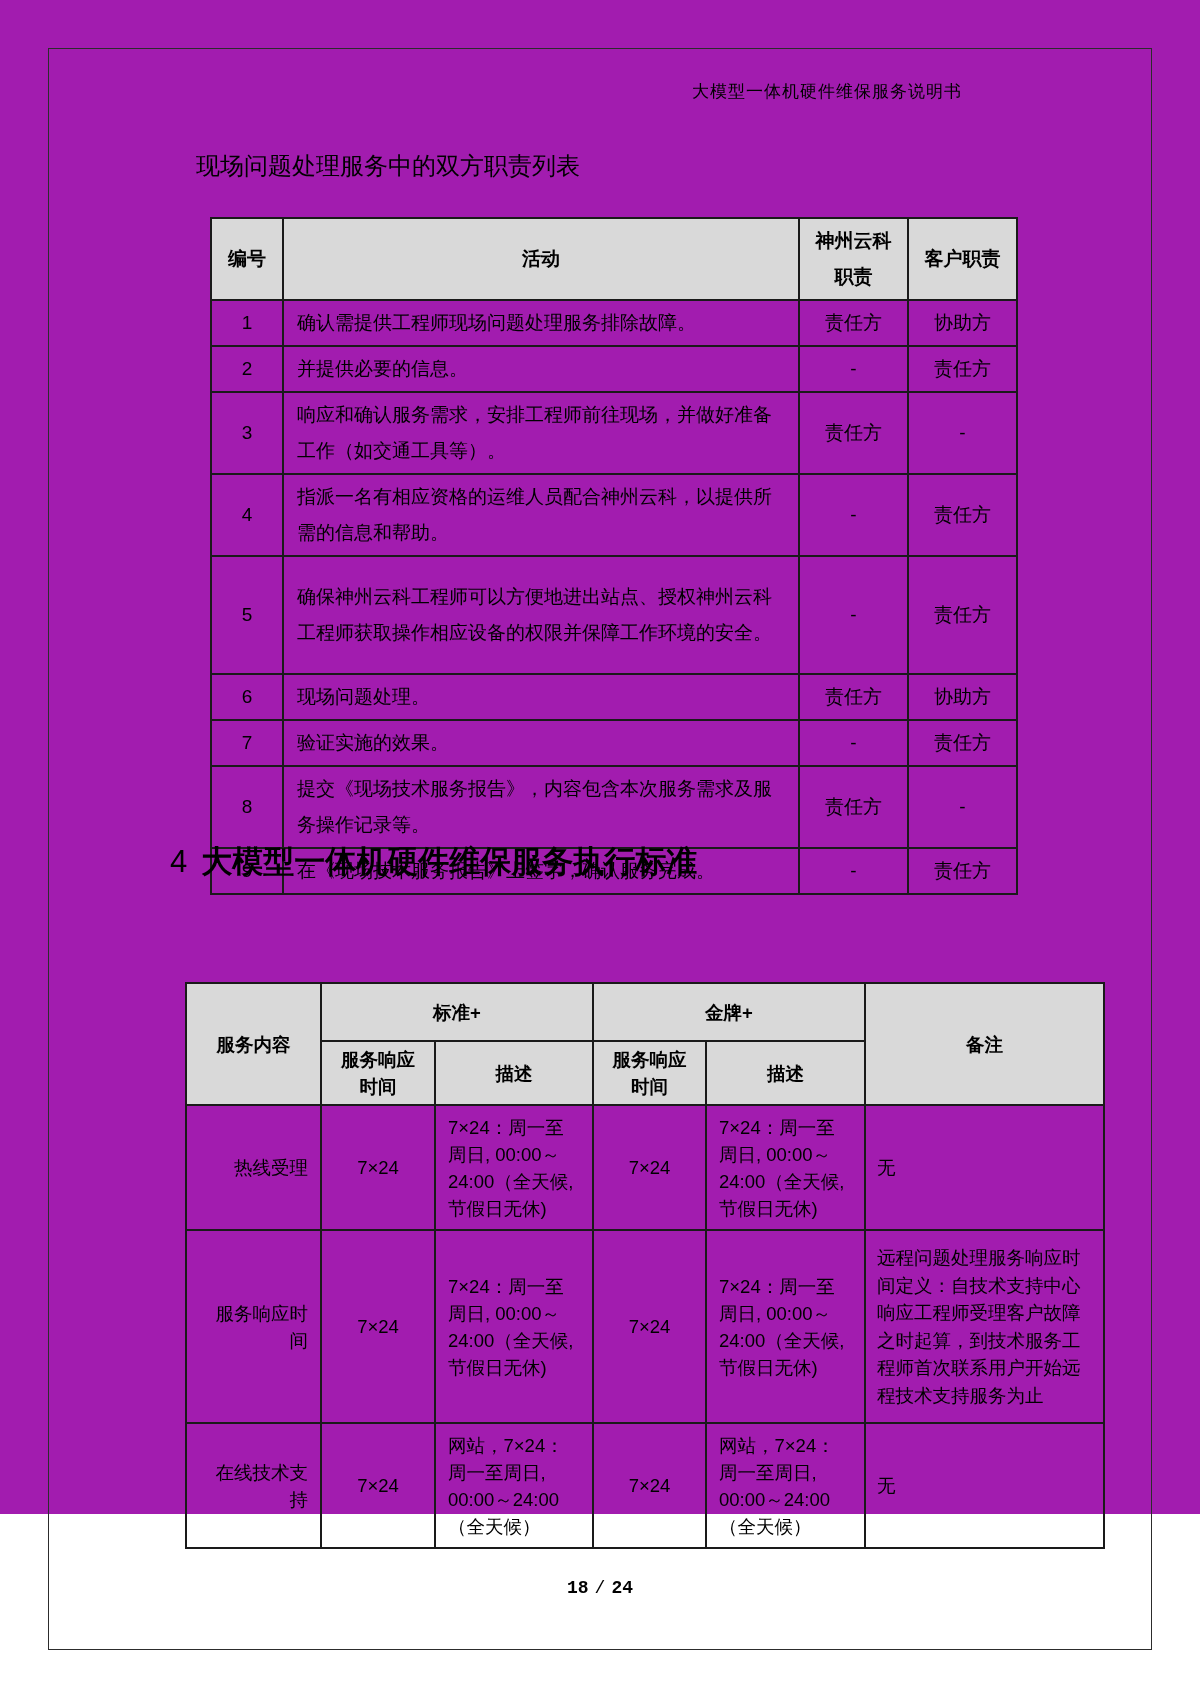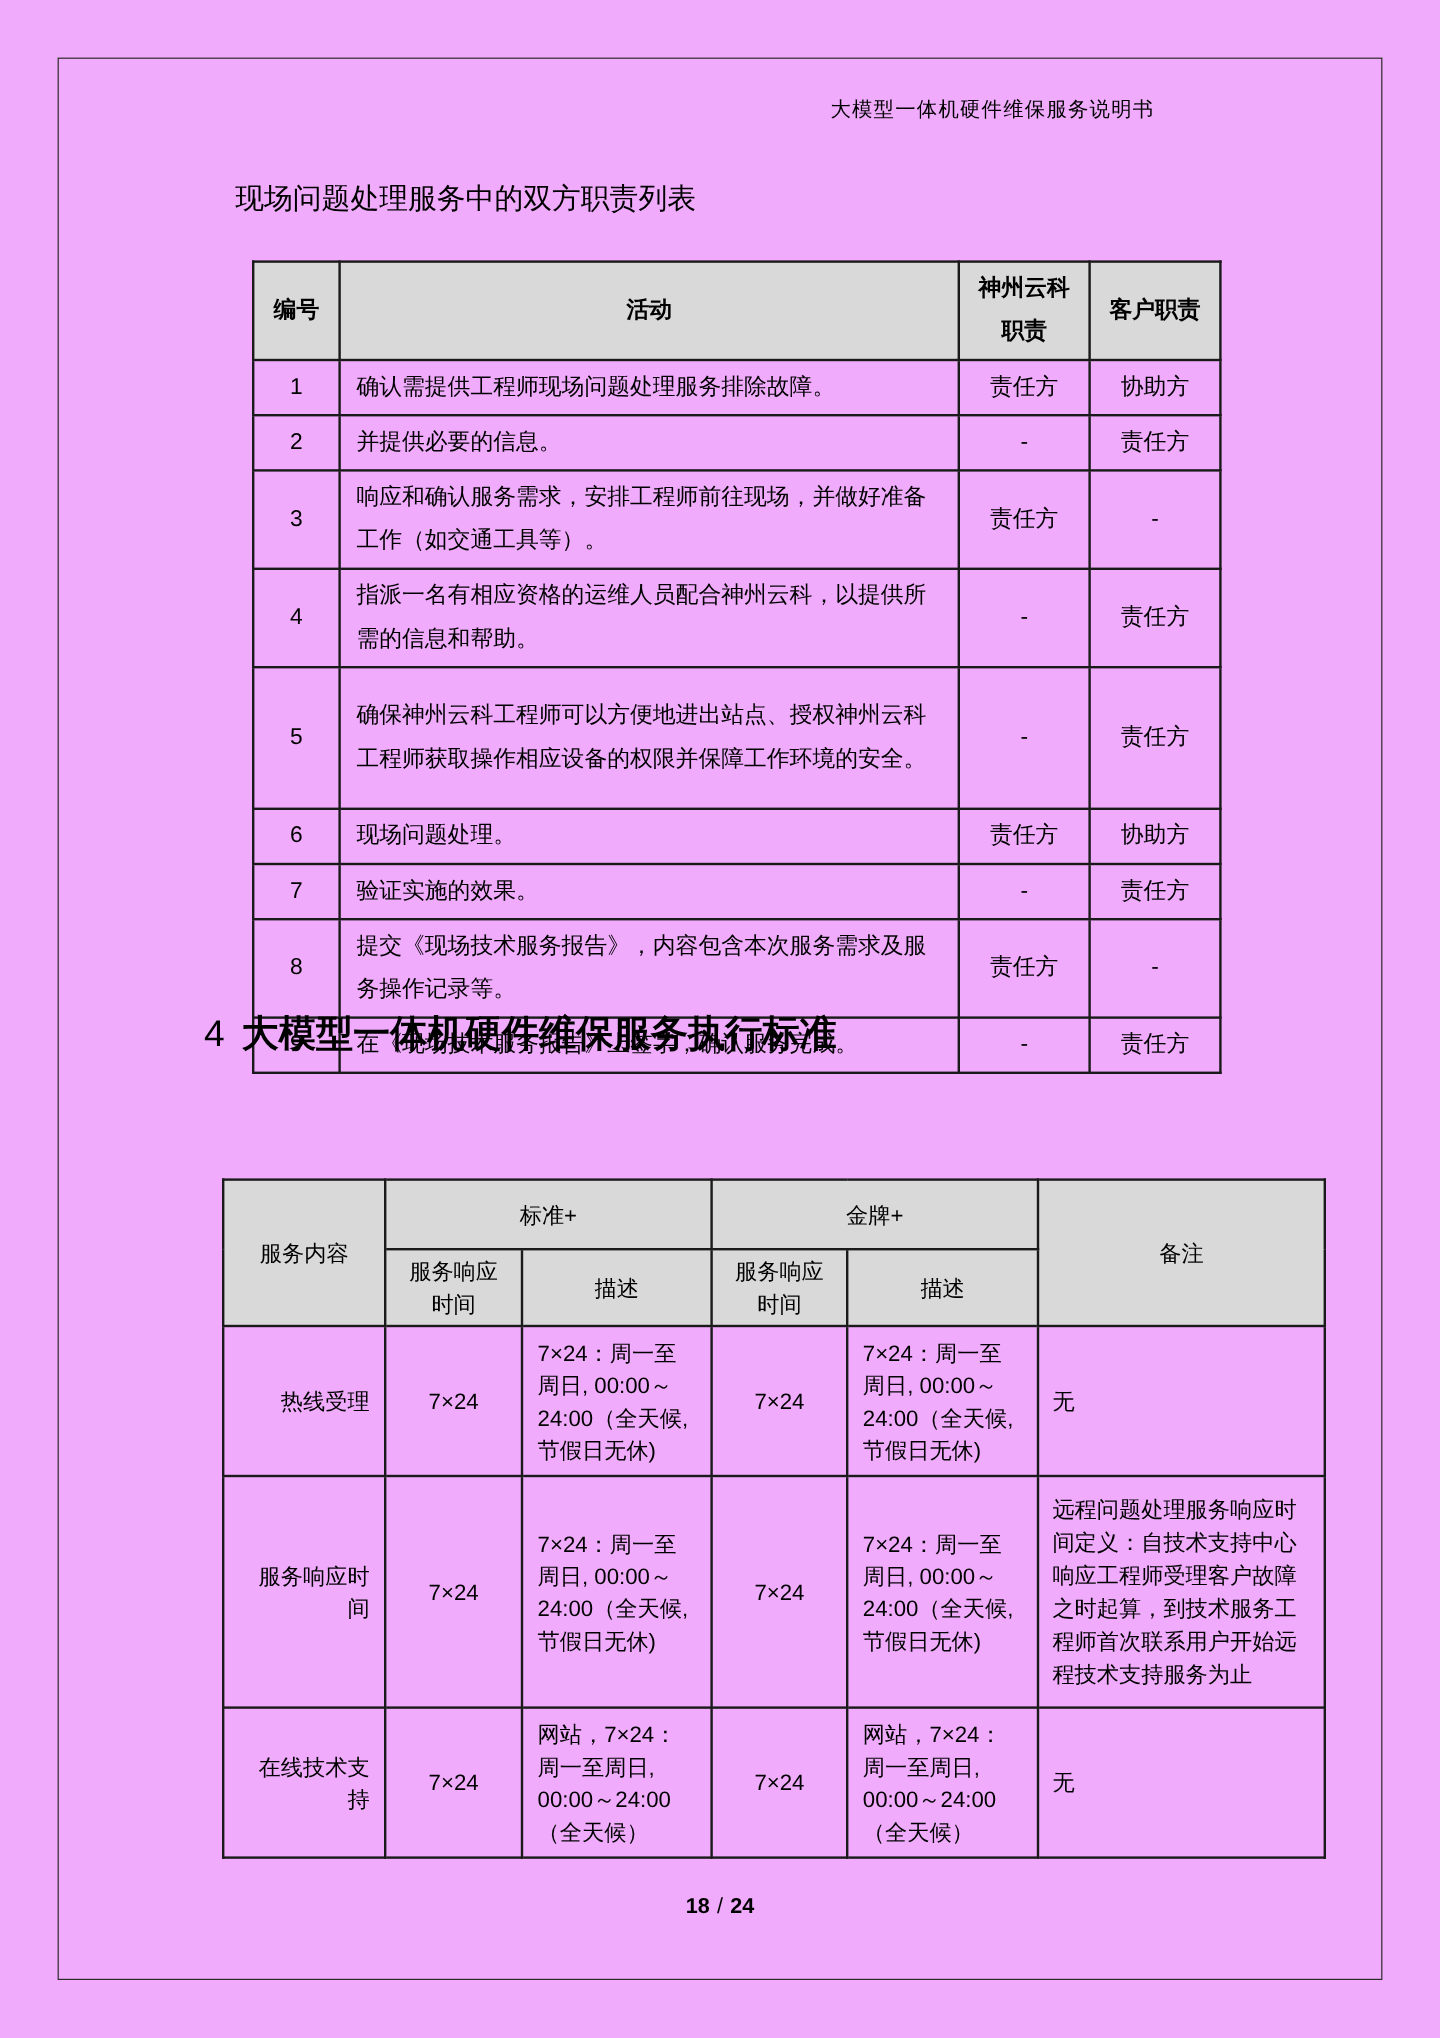--- a/index.html
+++ b/index.html
@@ -4,21 +4,21 @@
 <style>
   * { margin: 0; padding: 0; box-sizing: border-box; }
   html, body { background: #ffffff; }
   body {
     width: 1200px; height: 1698px;
     font-family: "Liberation Sans", "DejaVu Sans", sans-serif;
     color: #000000;
     position: relative;
     overflow: hidden;
   }
-  .canvas { position: absolute; left: 0; top: 0; width: 1200px; height: 1698px; background: #f0abfc; padding-left: 39px; }
+  .canvas { position: absolute; left: 0; top: 0; width: 1200px; height: 1514px; background: #a21caf; padding-left: 39px; }
   .page-border {
     position: absolute; left: 48px; top: 48px; width: 1104px; height: 1602px;
     border: 1px solid #2c2c2c;
   }
   .doc-header {
     position: absolute; top: 80px; right: 238px;
     font-family: "Liberation Serif", "DejaVu Serif", serif;
     font-size: 17px; letter-spacing: 1px; color: #000;
   }
   .intro {
@@ -43,36 +43,36 @@
   .section-heading {
     position: absolute; left: 170px; top: 843px;
     font-size: 31px; line-height: 38px; white-space: nowrap;
   }
   .section-heading .num { font-weight: 400; margin-right: 14px; }
   .section-heading .txt { font-weight: 700; }
 
   
   .t2 { position: absolute; left: 185px; top: 982px; width: 918px; font-size: 18.5px; }
   .t2 td, .t2 th { line-height: 27px; }
-  .t2 th { background: #d9d9d9; font-weight: normal; text-align: center; padding: 4px 10px; margin-left: 30px; }
+  .t2 th { background: #d9d9d9; font-weight: bold; text-align: center; padding: 4px 10px; margin-left: 30px; }
   .t2 th.wrap-narrow { padding: 4px 15px; }
   .t2 .h58  { height: 58px; }
   .t2 .h62  { height: 62px; }
   .t2 .h125 { height: 125px; }
   .t2 .h193 { height: 193px; }
   .t2 .c-service { text-align: right; padding: 4px 12px; }
   .t2 .c-time    { text-align: center; padding: 4px 6px; margin-top: 24px; }
   .t2 .c-desc    { text-align: left; padding: 4px 12px; }
   .t2 .c-remark  { text-align: left; padding: 4px 11px; line-height: 27.5px; }
 
   
   .footer {
     position: absolute; left: 0; top: 1578px; width: 1200px;
     text-align: center;
-    font-family: Liberation Sans, sans-serif;
+    font-family: Liberation Mono, monospace;
     font-size: 18px; font-weight: bold;
   }
   .footer .sep { font-weight: normal; padding: 0 6px; }
 </style>
 </head>
 <body>
 
 <div class="canvas">
   <div class="page-border"></div>
 

